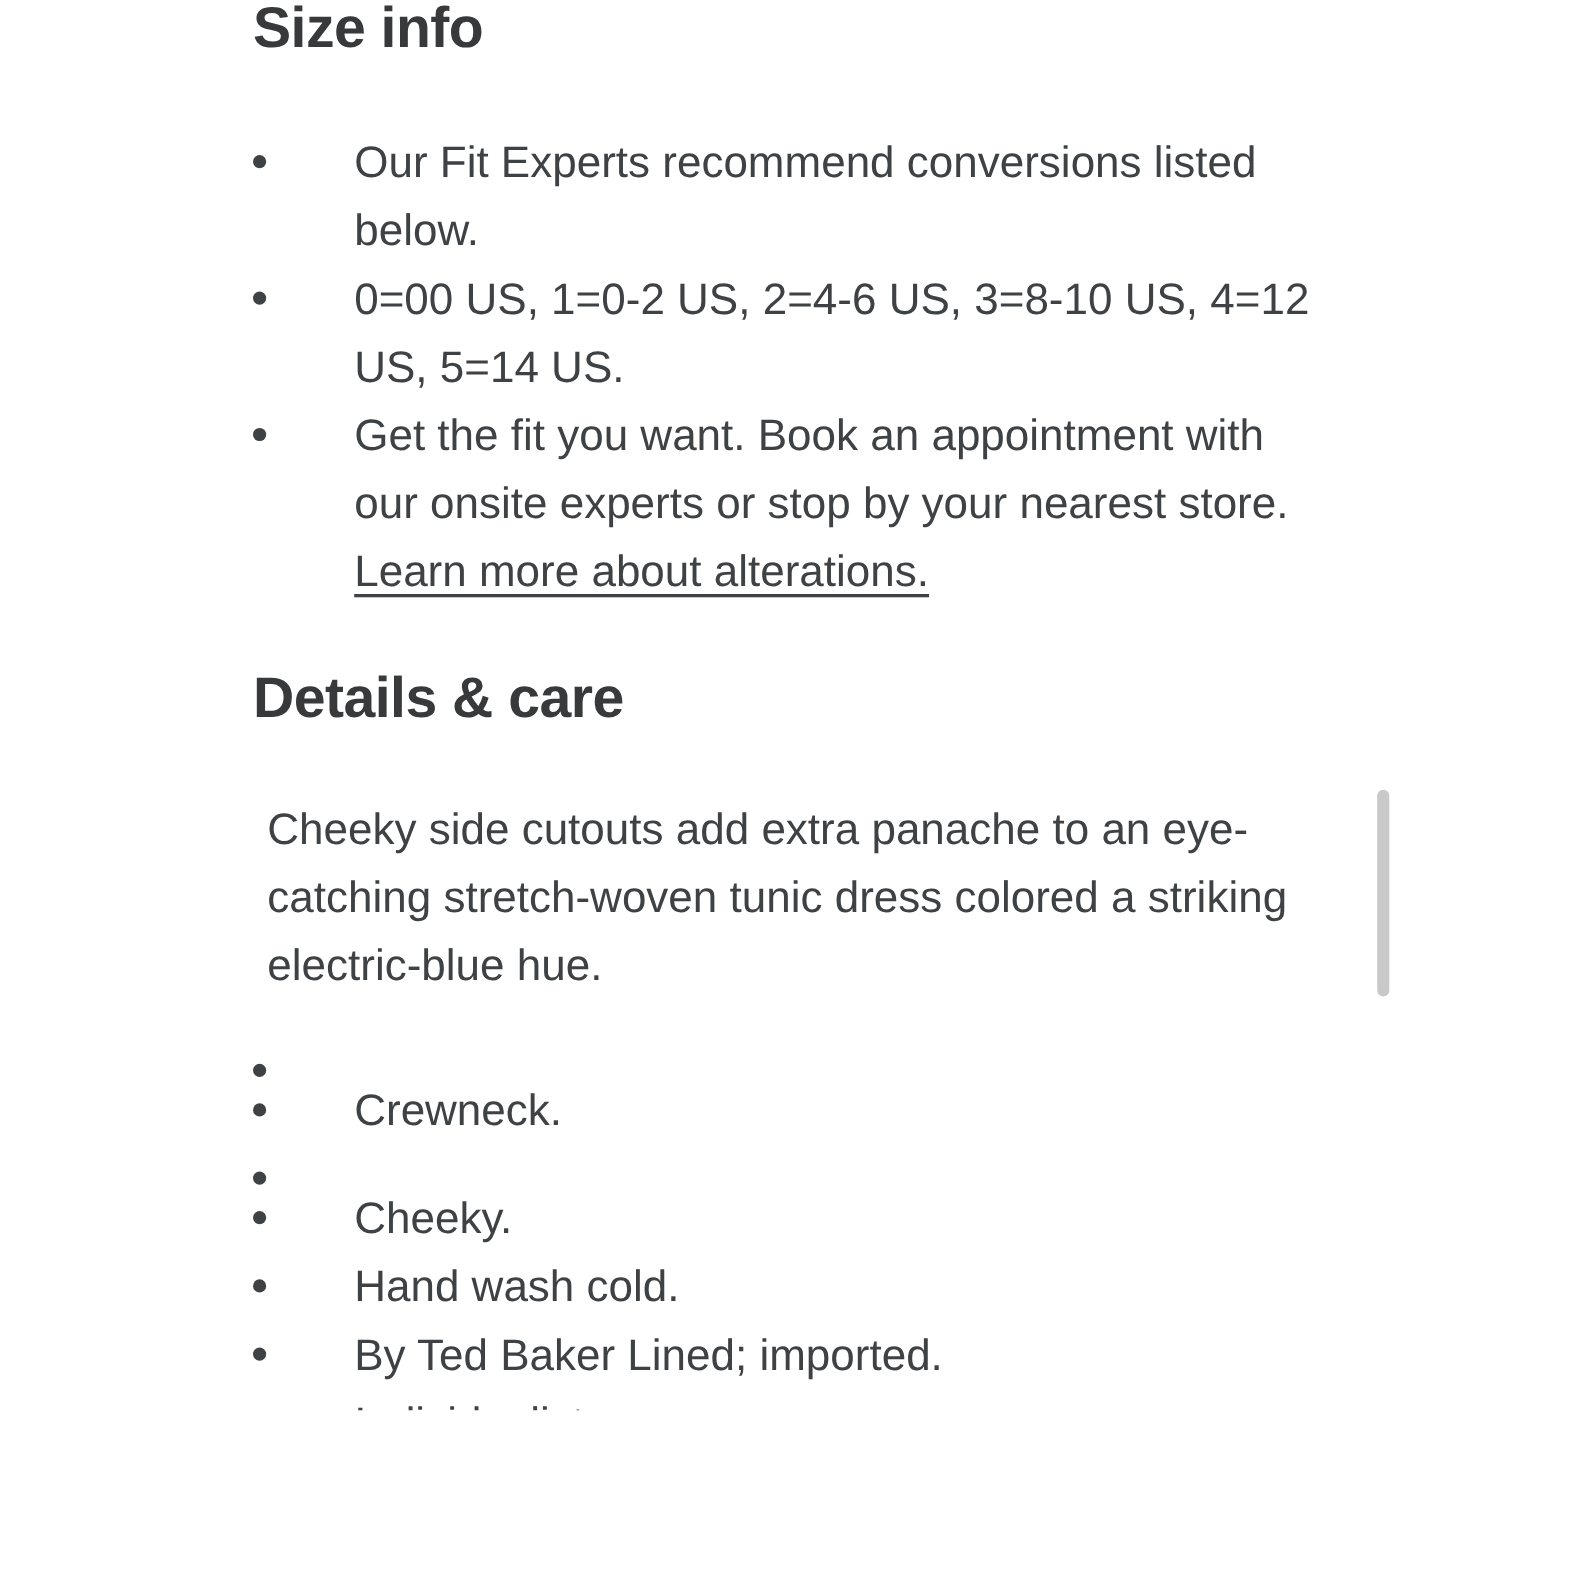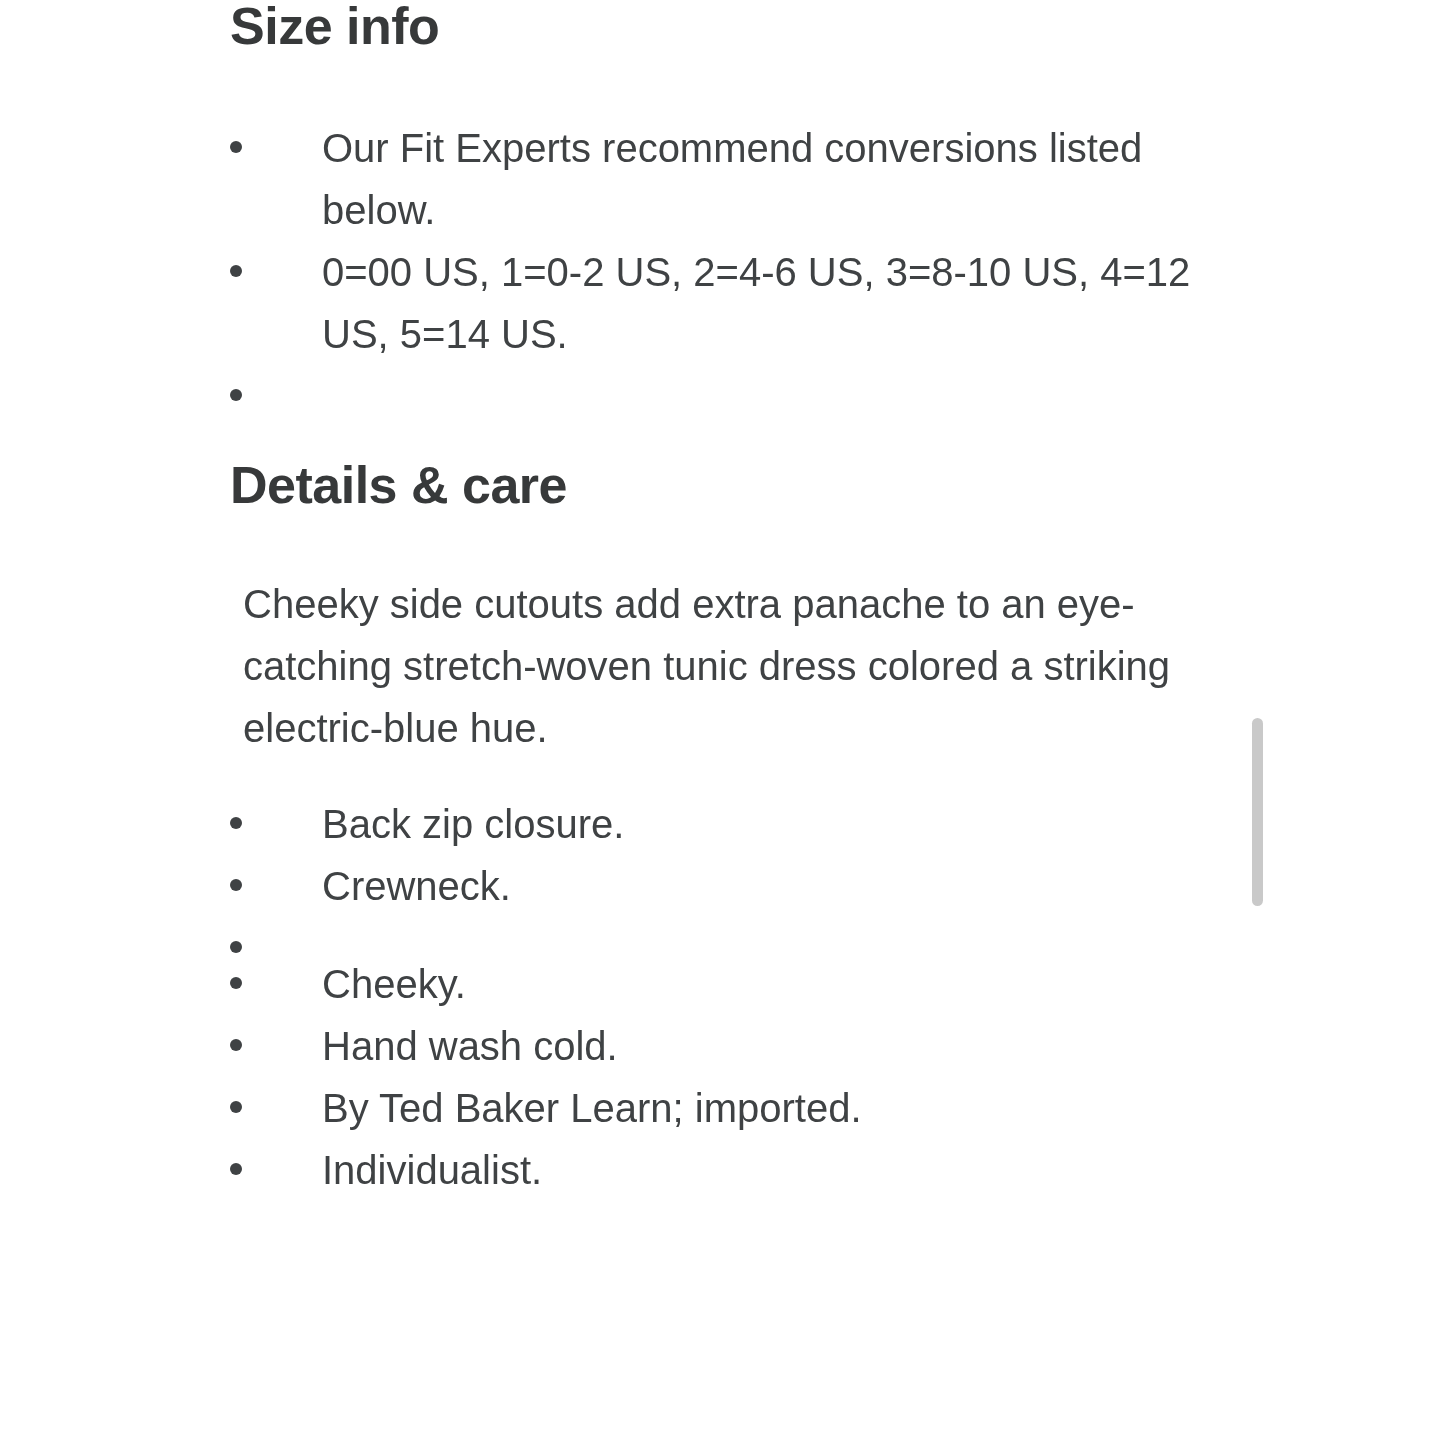--- a/index.html
+++ b/index.html
@@ -99,52 +99,54 @@
           <div class="btxt">Our Fit Experts recommend conversions listed
 below.</div>
         </li>
         <li>
           <span class="dot"></span>
           <div class="btxt">0=00 US, 1=0-2 US, 2=4-6 US, 3=8-10 US, 4=12
 US, 5=14 US.</div>
         </li>
         <li>
           <span class="dot"></span>
+          <div class="btxt">Get the fit you want. Book an appointment with
+our onsite experts or stop by your nearest store.
+<a href="#" class="alink">Learn more about alterations.</a></div>
         </li>
       </ul>
 
     <h1 class="section-heading" id="details-care-heading">Details &amp; care</h1>
 
     <p class="description">Cheeky side cutouts add extra panache to an eye-
 catching stretch-woven tunic dress colored a striking
 electric-blue hue.</p>
 
     <ul class="bullet-list" id="details-care-list">
         <li>
           <span class="dot"></span>
-          <div class="btxt">Back zip closure.</div>
         </li>
         <li>
           <span class="dot"></span>
           <div class="btxt">Crewneck.</div>
         </li>
         <li>
           <span class="dot"></span>
         </li>
         <li>
           <span class="dot"></span>
           <div class="btxt">Cheeky.</div>
         </li>
         <li>
           <span class="dot"></span>
           <div class="btxt">Hand wash cold.</div>
         </li>
         <li>
           <span class="dot"></span>
-          <div class="btxt">By Ted Baker Learn; imported.</div>
+          <div class="btxt">By Ted Baker Lined; imported.</div>
         </li>
         <li>
           <span class="dot"></span>
           <div class="btxt">Individualist.</div>
         </li>
       </ul>
 
   </div>
 
   <div class="scrollbar-thumb"></div>

